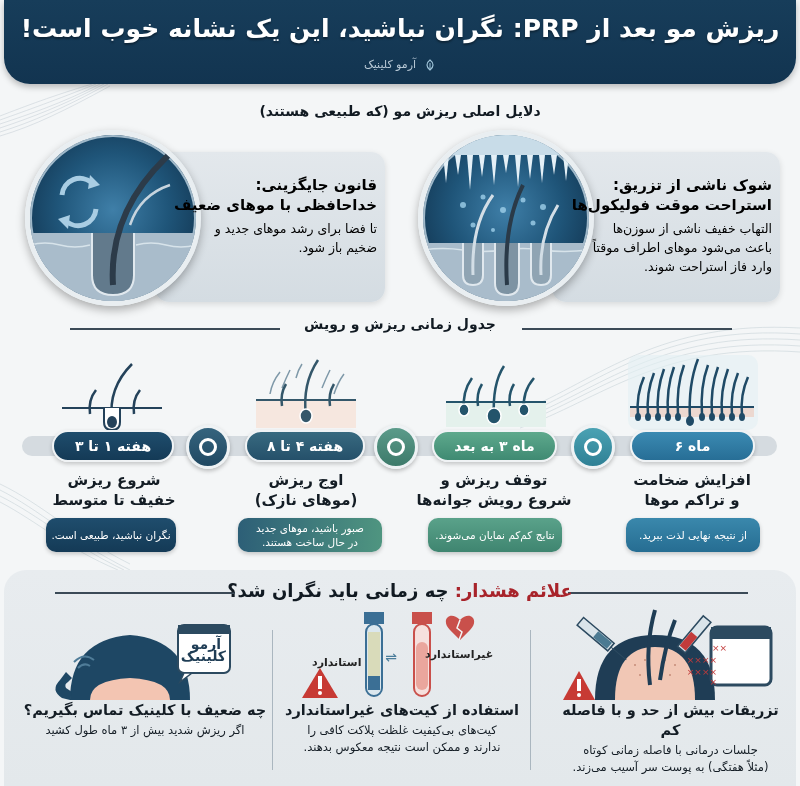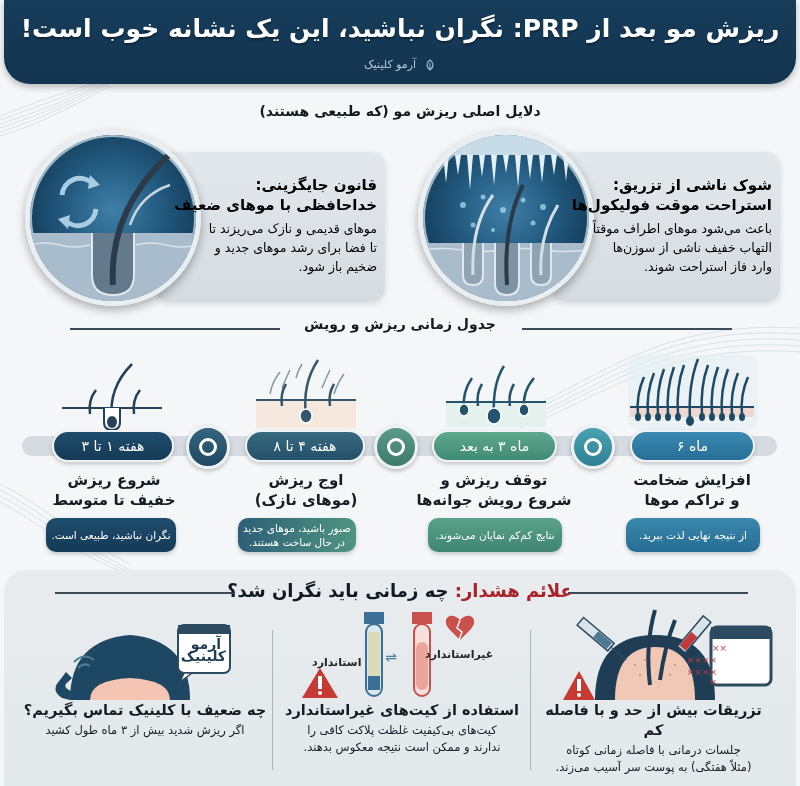--- a/index.html
+++ b/index.html
@@ -65,21 +65,21 @@
       overflow: hidden;
     }
 
     
     .timeline-bar {
       position: absolute; left: 22px; top: 436px; width: 755px; height: 20px;
       background: #d5dbe0; border-radius: 10px;
     }
     .stage-pill {
       position: absolute; top: 430px; height: 32px; border-radius: 16px;
-      color: #fff; font-size: 14px; font-weight: normal;
+      color: #fff; font-size: 14px; font-weight: bold;
       display: flex; align-items: center; justify-content: center;
       border: 2px solid #f0f3f5;
       box-shadow: 0 2px 4px rgba(0,0,0,0.2);
     }
     .stage-node {
       position: absolute; top: 425px; width: 44px; height: 44px; border-radius: 50%;
       border: 3px solid #eef2f4;
       box-shadow: 0 2px 4px rgba(0,0,0,0.25);
       display: flex; align-items: center; justify-content: center;
     }
@@ -196,22 +196,22 @@
     <path d="M108 108 L108 140 Q108 150 118 150 Q128 150 128 140 L128 108" fill="#8fa4b3" stroke="#e0e8ee" stroke-width="2"></path>
     <path d="M50 140 Q48 90 70 60" stroke="#d3dee6" stroke-width="3" fill="none"></path>
     <path d="M84 150 Q80 90 100 50" stroke="#2a3a48" stroke-width="4" fill="none"></path>
     <path d="M118 140 Q116 100 135 70" stroke="#d3dee6" stroke-width="3" fill="none"></path>
   </svg>
 </div>
 <div class="cause-text" style="left:562px;top:175px;width:210px">
   <div class="cause-title">شوک ناشی از تزریق:</div>
   <div class="cause-title">استراحت موقت فولیکول‌ها</div>
   <div class="cause-desc">
+    <div>التهاب خفیف ناشی از سوزن‌ها</div>
     <div>باعث می‌شود موهای اطراف موقتاً</div>
-    <div>التهاب خفیف ناشی از سوزن‌ها</div>
     <div>وارد فاز استراحت شوند.</div>
   </div>
 </div>
 
 <div class="cause-card" style="left:155px;top:152px;width:230px"></div>
 <div class="cause-circle" style="left:25px;top:130px">
   <svg width="166" height="166" viewBox="0 0 166 166">
     <g fill="none" stroke="#a9cde3" stroke-width="5">
       <path d="M32 60 A18 18 0 0 1 62 48"></path>
       <path d="M66 74 A18 18 0 0 1 36 86"></path>
@@ -223,21 +223,20 @@
     <path d="M106 110 Q121 106 136 110 T166 110" stroke="#d7e3ea" fill="none" stroke-width="1.5"></path>
     <path d="M62 98 L62 140 Q62 160 83 160 Q104 160 104 140 L104 98" fill="#627a8c" stroke="#e0e8ee" stroke-width="2"></path>
     <path d="M83 150 Q78 70 150 10" stroke="#2c3b49" stroke-width="6" fill="none"></path>
     <path d="M100 90 Q110 60 140 50" stroke="#c6d4de" stroke-width="2.5" fill="none"></path>
   </svg>
 </div>
 <div class="cause-text" style="left:165px;top:175px;width:212px">
   <div class="cause-title">قانون جایگزینی:</div>
   <div class="cause-title">خداحافظی با موهای ضعیف</div>
   <div class="cause-desc">
-    <div>موهای قدیمی و نازک می‌ریزند تا</div>
     <div>تا فضا برای رشد موهای جدید و</div>
     <div>ضخیم باز شود.</div>
   </div>
 </div>
 
 <div class="section-title-line" style="left:70px;top:328px;width:210px"></div>
 <div class="section-title-line" style="left:522px;top:328px;width:210px"></div>
 <div class="section-title" style="top:316px">جدول زمانی ریزش و رویش</div>
 
 <svg class="hair-illus" style="left:628px;top:355px" width="130" height="75" viewBox="0 0 130 75">
@@ -361,21 +360,21 @@
 <div class="stage-note" style="left:626px;width:134px;background:linear-gradient(180deg,#3a88ac,#266d92)">
   <div>
       <div>از نتیجه نهایی لذت ببرید.</div>
     </div>
 </div>
 <div class="stage-note" style="left:428px;width:134px;background:linear-gradient(180deg,#5aa28a,#3f8570)">
   <div>
       <div>نتایج کم‌کم نمایان می‌شوند.</div>
     </div>
 </div>
-<div class="stage-note" style="left:238px;width:118px;background:linear-gradient(90deg,#2d5f77,#4f9580)">
+<div class="stage-note" style="left:238px;width:144px;background:linear-gradient(90deg,#2d5f77,#4f9580)">
   <div>
     <div>صبور باشید، موهای جدید</div>
     <div>در حال ساخت هستند.</div>
   </div>
 </div>
 <div class="stage-note" style="left:46px;width:130px;background:linear-gradient(180deg,#1f4d6d,#143a56)">
   <div>
       <div>نگران نباشید، طبیعی است.</div>
     </div>
 </div>
@@ -417,21 +416,21 @@
     <circle cx="24" cy="90" r="2" fill="#fff"></circle>
   <rect x="156" y="22" width="60" height="58" rx="6" fill="#ffffff" stroke="#2c4a60" stroke-width="3"></rect>
   <rect x="156" y="22" width="60" height="12" fill="#2c4a60"></rect>
   <g fill="#c23b3b" font-size="9" font-family="DejaVu Sans, sans-serif">
       <text x="172" y="46">××</text>
       <text x="162" y="58">××××</text>
       <text x="162" y="70">××××</text>
       <text x="162" y="80">×</text>
     </g>
 </svg>
-<div class="warn-col" style="left:536px;width:235px">
+<div class="warn-col" style="left:553px;width:235px">
   <div class="warn-col-title">تزریقات بیش از حد و با فاصله کم</div>
   <div class="warn-col-desc">
     <div>جلسات درمانی با فاصله زمانی کوتاه</div>
     <div>(مثلاً هفتگی) به پوست سر آسیب می‌زند.</div>
   </div>
 </div>
 
 <svg class="hair-illus" style="left:300px;top:612px" width="210" height="88" viewBox="0 0 210 88">
   <rect x="64" y="0" width="20" height="12" fill="#3b6f95"></rect>
   <rect x="66" y="12" width="16" height="72" rx="8" fill="#dbe7ee" stroke="#3b6f95" stroke-width="2"></rect>

